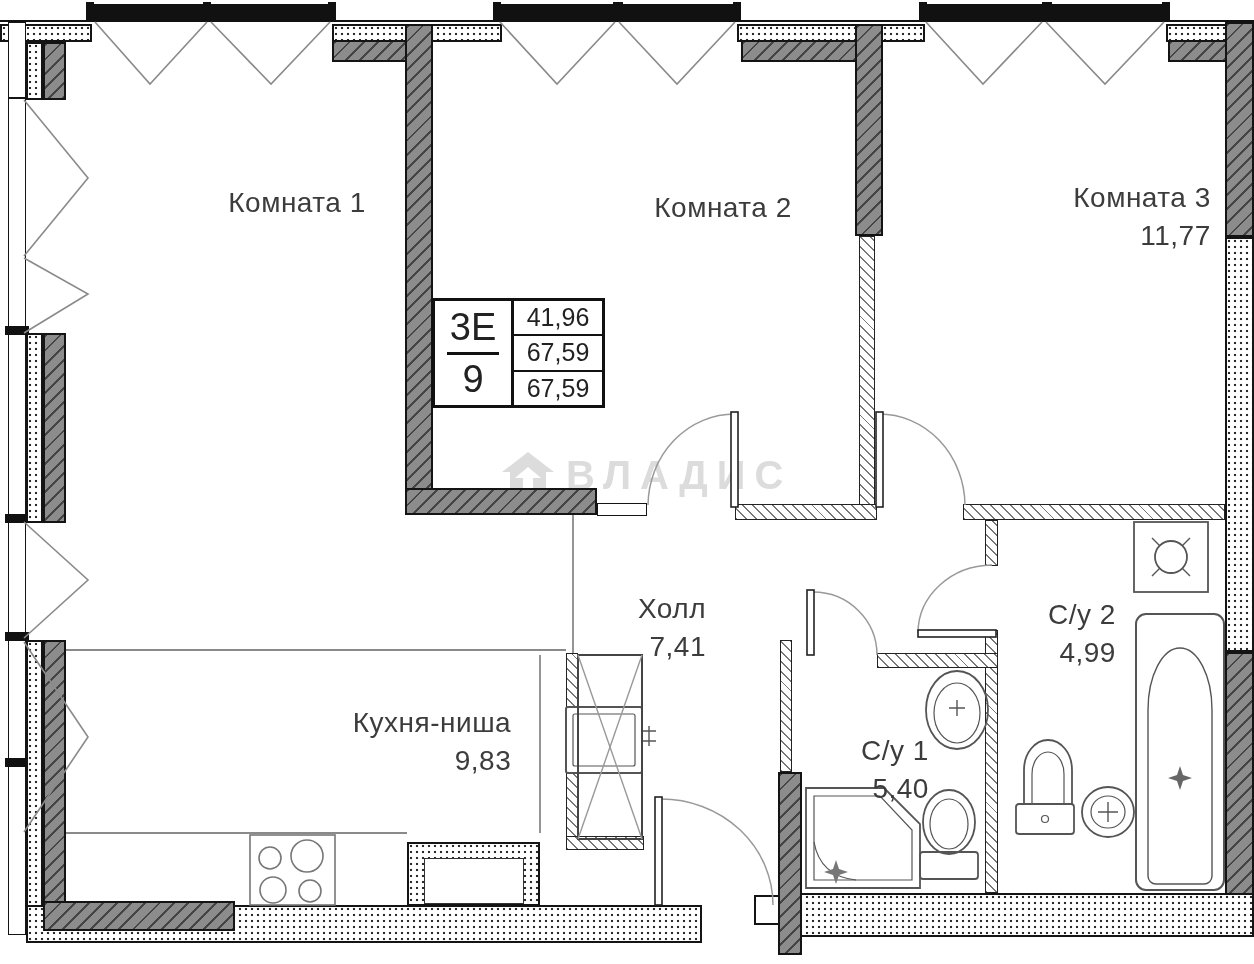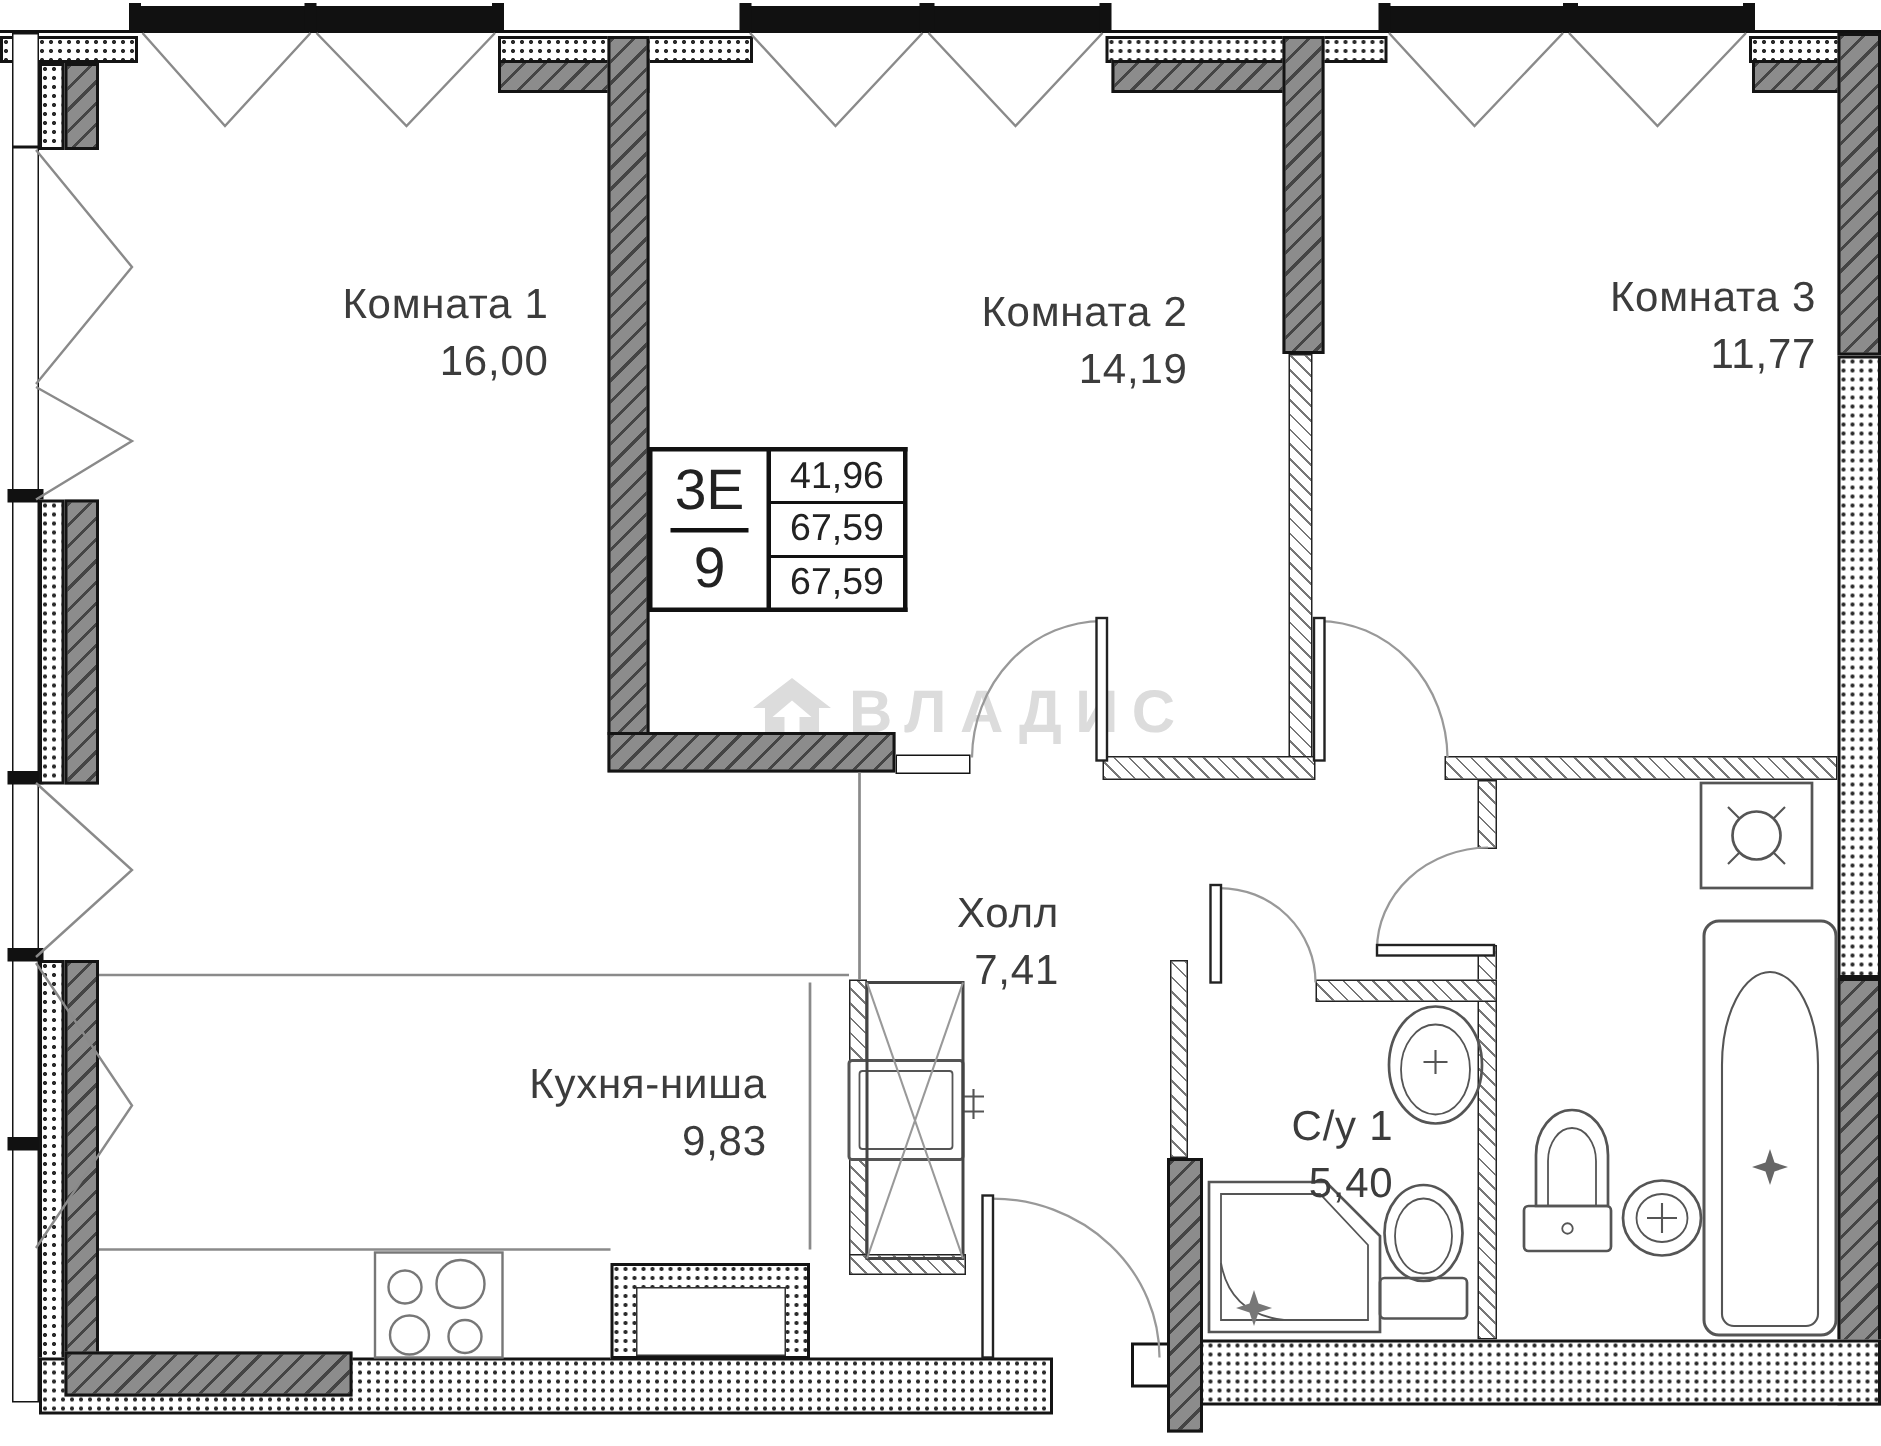--- a/index.html
+++ b/index.html
@@ -189,41 +189,43 @@
     <g stroke="#555" stroke-width="1.8" fill="none">
       <path d="M806,788 H884 L920,824 V888 H806 Z"></path>
       <path d="M814,796 H880 L912,830 V880 H814 Z" stroke-width="1.2"></path>
       <path d="M814,842 Q820,876 856,880" stroke-width="1.2"></path>
       <path d="M836,860 l3,9 9,3 -9,3 -3,9 -3,-9 -9,-3 9,-3 z" fill="#777" stroke="none"></path>
     </g>
   </svg>
 
   <div class="lbl" style="left:297px;top:184px">
     <div>Комната 1</div>
-    <div>16,00</div>
   </div>
   <div class="lbl" style="left:723px;top:189px">
     <div>Комната 2</div>
-    <div>14,19</div>
   </div>
   <div class="lbl" style="left:1142px;top:179px">
     <div>Комната 3</div>
     <div>11,77</div>
   </div>
   <div class="lbl" style="left:672px;top:590px">
     <div>Холл</div>
     <div>7,41</div>
   </div>
   <div class="lbl" style="left:432px;top:704px">
     <div>Кухня-ниша</div>
     <div>9,83</div>
   </div>
   <div class="lbl" style="left:895px;top:732px">
     <div>С/у 1</div>
     <div>5,40</div>
+  </div>
+  <div class="lbl" style="left:1082px;top:596px">
+    <div>С/у 2</div>
+    <div>4,99</div>
   </div>
 
   <div class="stamp">
     <div class="stamp-left">
       <span>3Е</span>
       <div class="fline"></div>
       <span>9</span>
     </div>
     <div class="stamp-right">
       <div class="srow">41,96</div>

